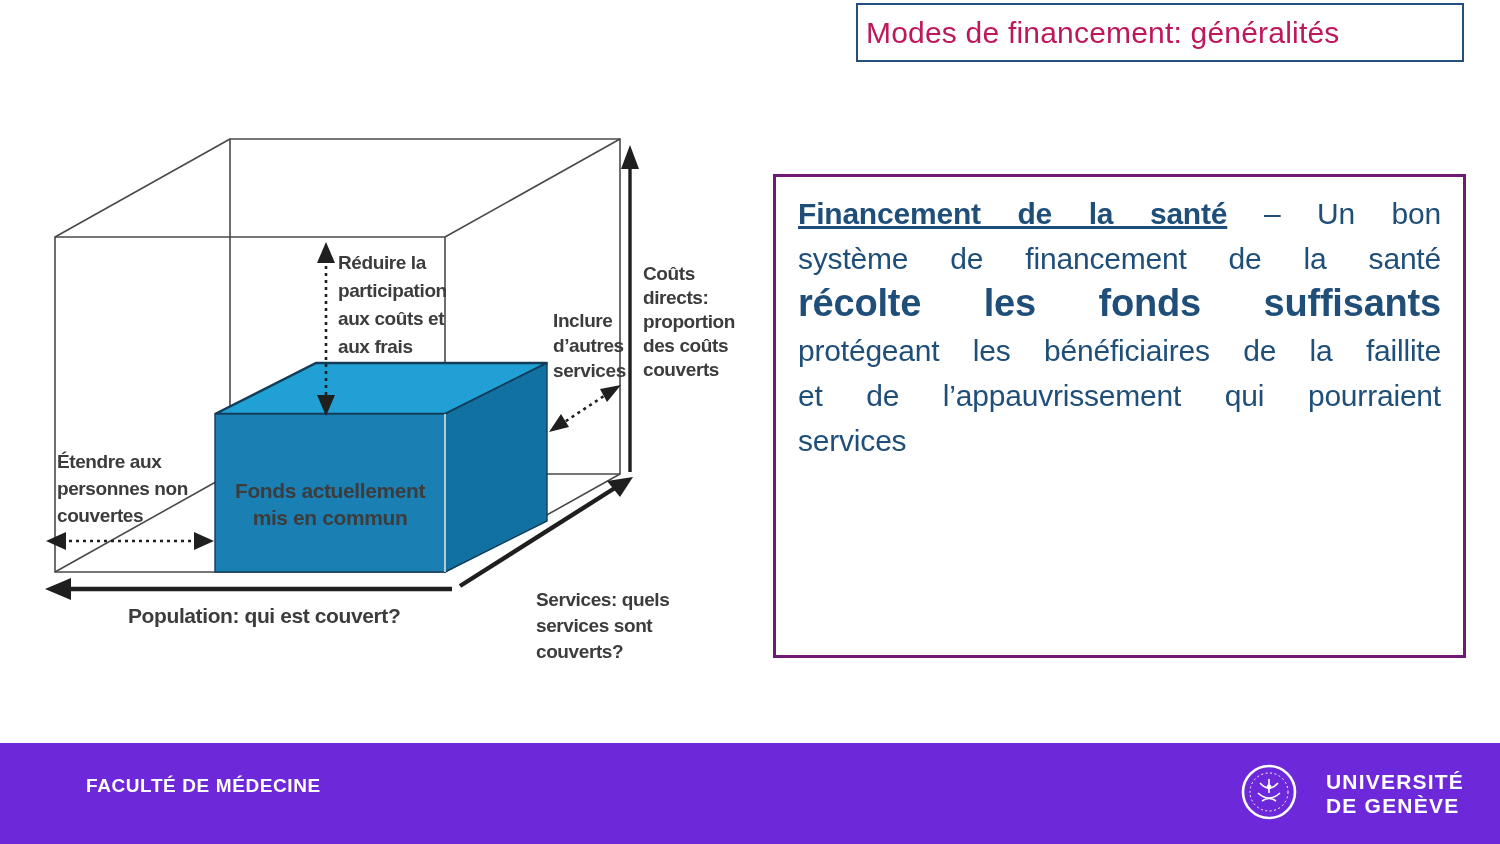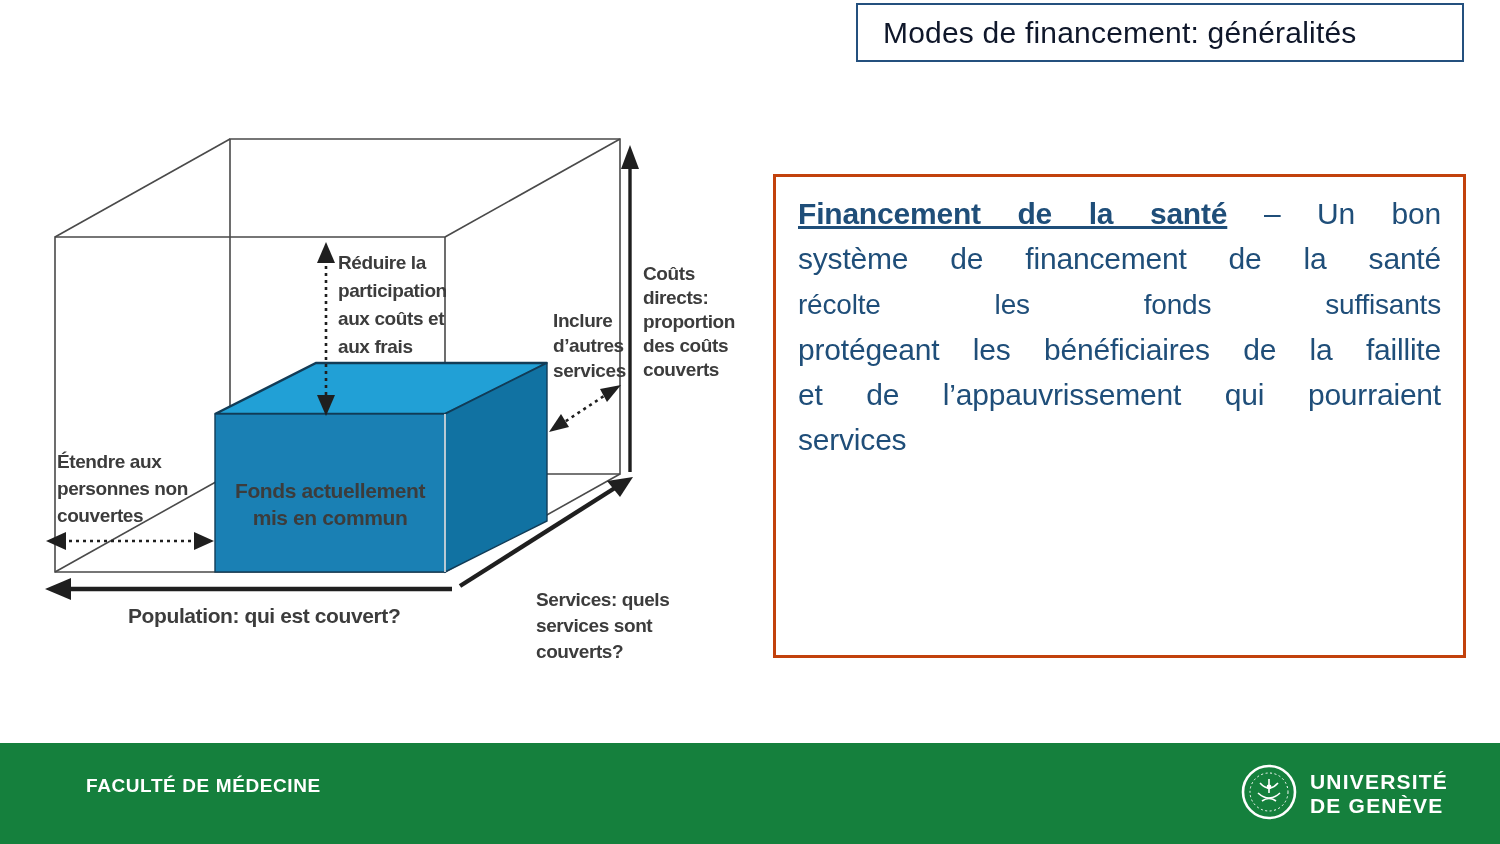--- a/index.html
+++ b/index.html
@@ -4,50 +4,50 @@
 <style>
   html,body{margin:0;padding:0;background:#888;}
   .slide{
     position:relative;width:1500px;height:844px;background:#ffffff;
     overflow:hidden;font-family:"Liberation Sans",sans-serif;
   }
   
   .title-box{
     position:absolute;left:856px;top:3px;width:608px;height:59px;
     border:2px solid #24507e;box-sizing:border-box;
-    display:flex;align-items:center;padding-left:25px;
-    font-size:30px;color:#0f172a;letter-spacing:0.2px;
+    display:flex;align-items:center;padding-left:8px;
+    font-size:30px;color:#be185d;letter-spacing:0.2px;
   }
   
   .statement-box{
     position:absolute;left:773px;top:174px;width:693px;height:484px;
-    border:3px solid #c2410c;box-sizing:border-box;
+    border:3px solid #701a75;box-sizing:border-box;
     padding:14px 22px 12px 22px;color:#1f4e79;
   }
   .tb-line{
     font-size:30px;line-height:45px;white-space:normal;
     text-align:justify;text-align-last:justify;letter-spacing:-0.2px;
   }
   .tb-line.last{text-align-last:left;}
   .seg-lead{font-weight:bold;text-decoration:underline;}
-  .seg-big{font-weight:normal;font-size:28px;}
+  .seg-big{font-weight:bold;font-size:38px;}
   .seg-normal{font-weight:normal;}
   
   .cube-wrap{position:absolute;left:30px;top:120px;width:720px;height:545px;}
   .cube-wrap svg{overflow:visible;}
   .diag-label{font-family:"Liberation Sans",sans-serif;font-weight:bold;fill:#3c3c3c;letter-spacing:-0.4px;}
   
   .footer{
-    position:absolute;left:0;top:743px;width:1500px;height:101px;background:#15803d;
+    position:absolute;left:0;top:743px;width:1500px;height:101px;background:#6d28d9;
   }
   .faculty{
     position:absolute;left:86px;top:32px;color:#ffffff;font-weight:bold;
     font-size:19px;letter-spacing:0.6px;
   }
-  .unige-logo{position:absolute;left:1240px;top:20px;display:flex;align-items:center;}
+  .unige-logo{position:absolute;left:1240px;top:20px;display:flex;align-items:center;gap:16px;}
   .unige-text{margin-left:12px;color:#ffffff;font-weight:bold;font-size:21px;
     line-height:24px;letter-spacing:1.2px;}
 </style>
 </head>
 <body>
 
 <div class="slide">
 
   <div class="title-box">
     <span>Modes de financement: généralités</span>

